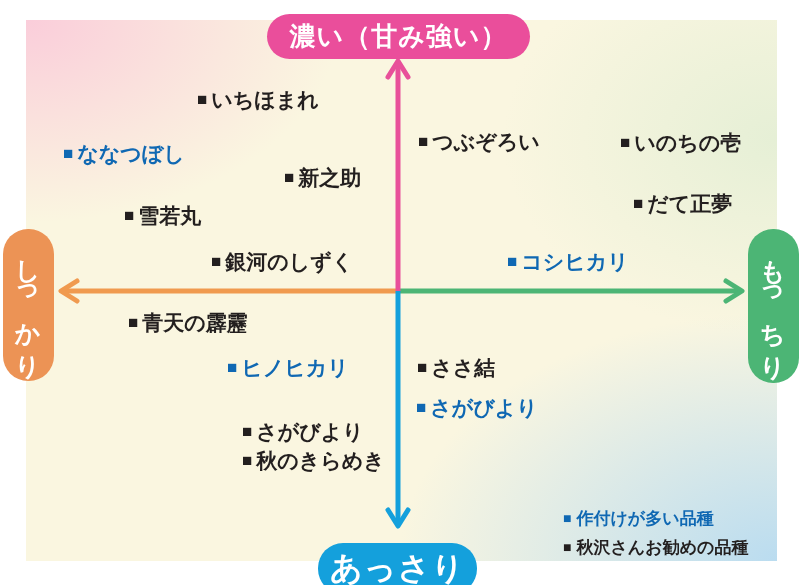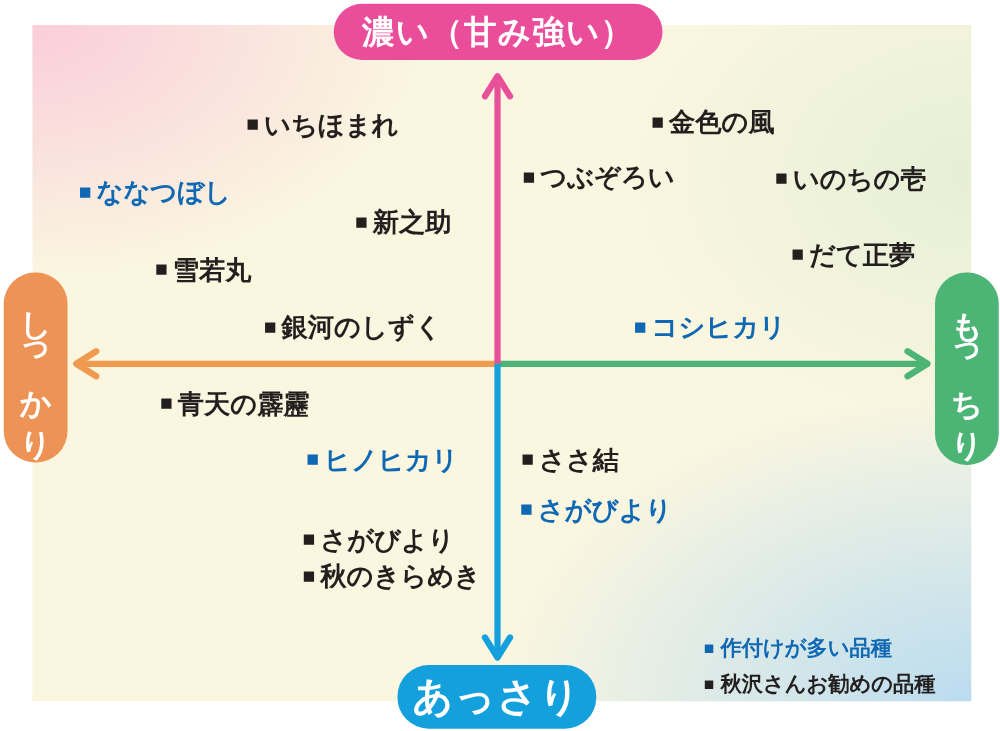--- a/index.html
+++ b/index.html
@@ -18,20 +18,21 @@
       radial-gradient(ellipse 48% 48% at 100% 22%, rgba(226,238,212,0.85), rgba(226,238,212,0) 76%),
       #FAF6E0;
   }
   svg.axes{position:absolute;left:0;top:0;pointer-events:none;}
   .pill{
     position:absolute;
     color:#ffffff;font-weight:bold;
     display:flex;align-items:center;justify-content:center;
     border-radius:25px;
     letter-spacing:1px;
+    margin-top:11px;
   }
   .pill-top{left:267px;top:3px;width:263px;height:45px;background:#EA4E9B;font-size:26px;border-radius:23px;}
   .pill-bottom{left:318px;top:532px;width:159px;height:51px;background:#14A0DC;font-size:32px;}
   .pill-left{left:3px;top:218px;width:51px;height:152px;background:#EC9355;}
   .pill-right{left:748px;top:218px;width:51px;height:154px;background:#4CB575;}
   .pill-vert{writing-mode:vertical-rl;text-orientation:upright;font-size:25px;letter-spacing:3px;}
   .v{
     position:absolute;
     font-weight:bold;font-size:21px;line-height:24px;white-space:nowrap;
     color:#231F1F;
@@ -60,35 +61,34 @@
     <line x1="398" y1="291" x2="398" y2="524" stroke="#14A0DC" stroke-width="5"></line>
     <polyline points="388,510 398,526 408,510" stroke="#14A0DC" stroke-width="5" fill="none" stroke-linecap="round" stroke-linejoin="round"></polyline>
   </svg>
 
   <div class="pill pill-top">濃い（甘み強い）</div>
   <div class="pill pill-bottom">あっさり</div>
   <div class="pill pill-left pill-vert">しっかり</div>
   <div class="pill pill-right pill-vert">もっちり</div>
 
   <div class="v" style="left:197px;top:88px"><span class="sq">■</span><span>いちほまれ</span></div>
-  <div class="v" style="left:521px;top:86px"><span class="sq">■</span><span>金色の風</span></div>
   <div class="v" style="left:418px;top:130px"><span class="sq">■</span><span>つぶぞろい</span></div>
   <div class="v" style="left:620px;top:131px"><span class="sq">■</span><span>いのちの壱</span></div>
   <div class="v" style="left:284px;top:166px"><span class="sq">■</span><span>新之助</span></div>
   <div class="v" style="left:633px;top:192px"><span class="sq">■</span><span>だて正夢</span></div>
   <div class="v" style="left:124px;top:204px"><span class="sq">■</span><span>雪若丸</span></div>
   <div class="v" style="left:211px;top:250px"><span class="sq">■</span><span>銀河のしずく</span></div>
   <div class="v" style="left:128px;top:311px"><span class="sq">■</span><span>青天の霹靂</span></div>
   <div class="v" style="left:417px;top:356px"><span class="sq">■</span><span>ささ結</span></div>
   <div class="v" style="left:242px;top:420px"><span class="sq">■</span><span>さがびより</span></div>
   <div class="v" style="left:242px;top:449px"><span class="sq">■</span><span>秋のきらめき</span></div>
 
   <div class="v blue" style="left:63px;top:142px"><span class="sq">■</span><span>ななつぼし</span></div>
   <div class="v blue" style="left:507px;top:250px"><span class="sq">■</span><span>コシヒカリ</span></div>
-  <div class="v blue" style="left:245px;top:356px"><span class="sq">■</span><span>ヒノヒカリ</span></div>
+  <div class="v blue" style="left:227px;top:356px"><span class="sq">■</span><span>ヒノヒカリ</span></div>
   <div class="v blue" style="left:416px;top:396px"><span class="sq">■</span><span>さがびより</span></div>
 
   <div class="legend">
     <div class="legend-row blue"><span class="sq">■</span><span>作付けが多い品種</span></div>
     <div class="legend-row"><span class="sq">■</span><span>秋沢さんお勧めの品種</span></div>
   </div>
 
 </div>
 
 </body></html>

